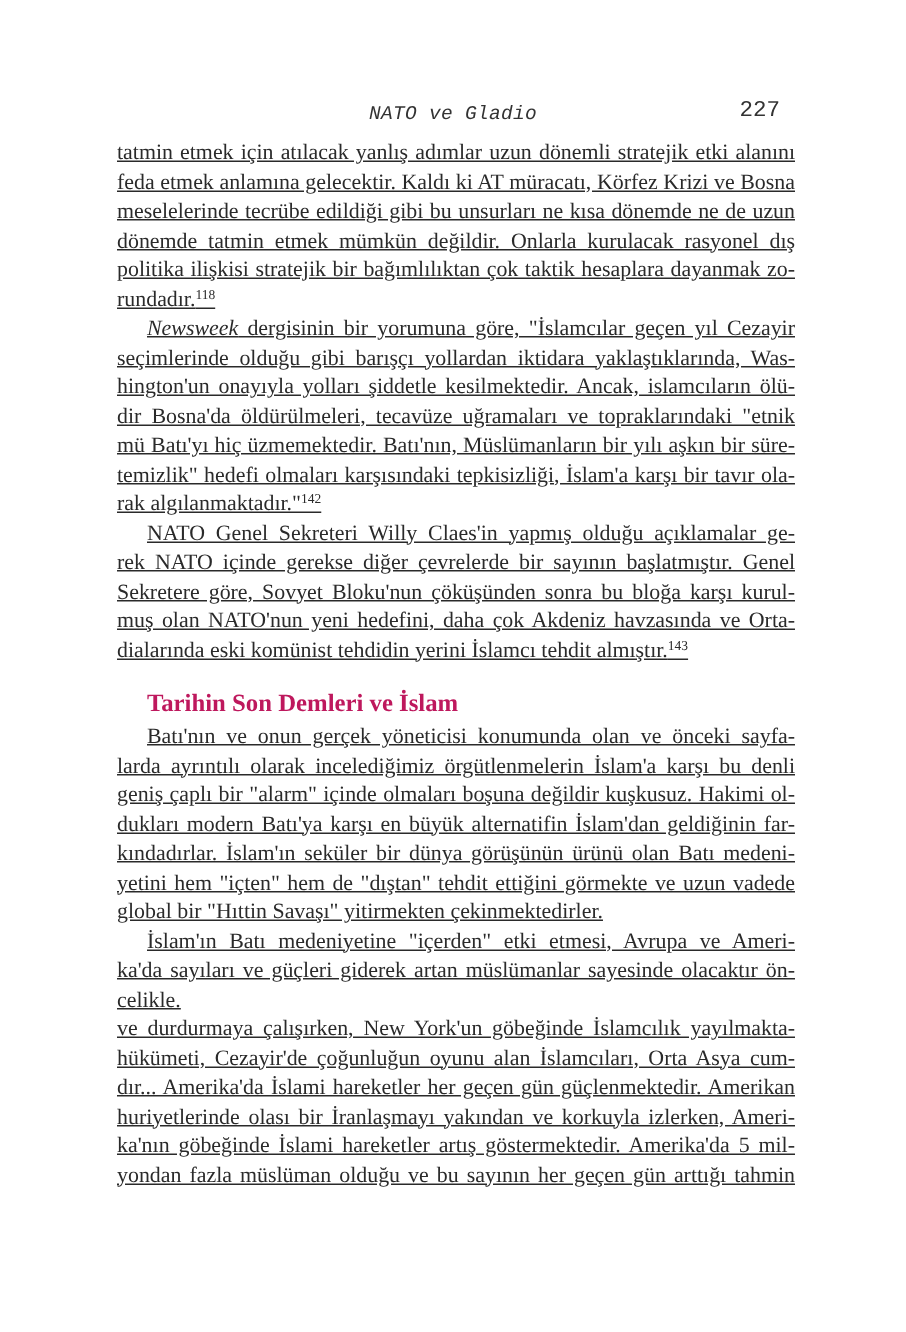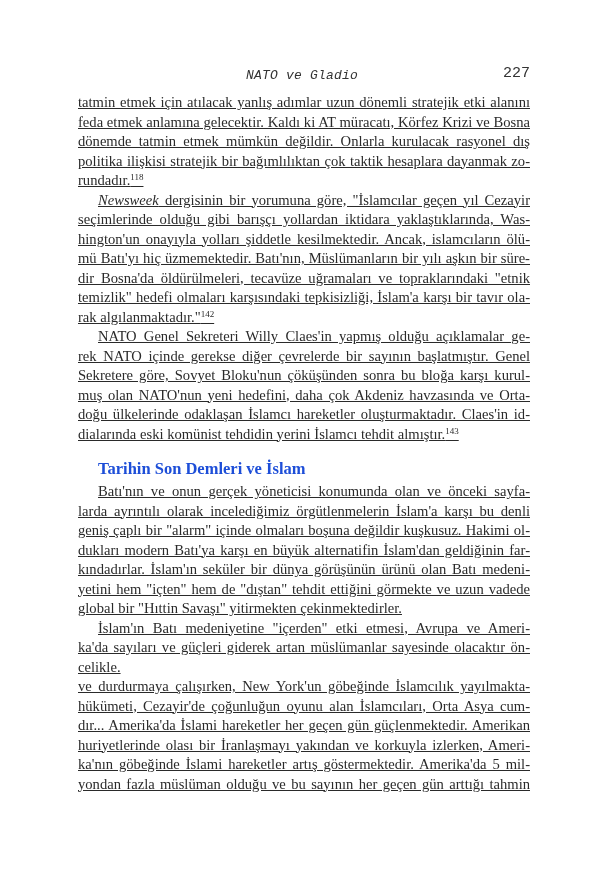--- a/index.html
+++ b/index.html
@@ -7,75 +7,75 @@
     .page { position: absolute; left: 0; top: 0; width: 604px; height: 888px; background: #fff; }
     .running-head {
       position: absolute; left: 0; width: 592px; top: 65px; height: 20px;
       font-family: Liberation Mono, monospace; color: #333;
     }
     .running-title {
       position: absolute; left: 0; width: 604px; text-align: center;
       font-style: italic; font-size: 13px; top: 3px; letter-spacing: 0.2px;
     }
     .page-number {
-      position: absolute; right: 62px; top: 0px; font-size: 15px;
+      position: absolute; right: 72px; top: 0px; font-size: 15px;
     }
     .body {
       position: absolute; left: 78px; top: 93px; width: 452px;
       font-family: "Liberation Serif", serif; font-size: 14.6px; color: #2a2a2a;
     }
     .line {
       display: block; height: 19.5px; line-height: 19.5px; white-space: nowrap;
       text-align: justify; text-align-last: justify;
     }
     .line.last { text-align-last: left; }
     .line.indent { padding-left: 20px; }
     .para { display: block; text-decoration: underline; }
     .sup { font-size: 9px; vertical-align: 5px; line-height: 0; }
     .em { font-style: italic; }
     .heading {
-      display: block; font-weight: bold; font-size: 16.5px; color: #1d4ed8;
+      display: block; font-weight: bold; font-size: 16.5px; color: #be185d;
       padding-left: 20px; height: 26px; line-height: 26px; margin-top: 12px;
     }
   </style>
 </head>
 <body>
 
 <div class="page">
   <div class="running-head">
     <span class="running-title">NATO ve Gladio</span>
     <span class="page-number">227</span>
   </div>
 
   <div class="body">
 
     <div class="para">
       <span class="line">tatmin etmek için atılacak yanlış adımlar uzun dönemli stratejik etki alanını</span>
       <span class="line">feda etmek anlamına gelecektir. Kaldı ki AT müracatı, Körfez Krizi ve Bosna</span>
+      <span class="line">meselelerinde tecrübe edildiği gibi bu unsurları ne kısa dönemde ne de uzun</span>
       <span class="line">dönemde tatmin etmek mümkün değildir. Onlarla kurulacak rasyonel dış</span>
       <span class="line">politika ilişkisi stratejik bir bağımlılıktan çok taktik hesaplara dayanmak zo-</span>
       <span class="line last"><span>rundadır.</span><span class="sup">118</span></span>
     </div>
 
     <div class="para">
       <span class="line indent"><span class="em">Newsweek</span><span> dergisinin bir yorumuna göre, "İslamcılar geçen yıl Cezayir</span></span>
       <span class="line">seçimlerinde olduğu gibi barışçı yollardan iktidara yaklaştıklarında, Was-</span>
       <span class="line">hington'un onayıyla yolları şiddetle kesilmektedir. Ancak, islamcıların ölü-</span>
+      <span class="line">dir Bosna'da öldürülmeleri, tecavüze uğramaları ve topraklarındaki "etnik</span>
       <span class="line">mü Batı'yı hiç üzmemektedir. Batı'nın, Müslümanların bir yılı aşkın bir süre-</span>
-      <span class="line">dir Bosna'da öldürülmeleri, tecavüze uğramaları ve topraklarındaki "etnik</span>
       <span class="line">temizlik" hedefi olmaları karşısındaki tepkisizliği, İslam'a karşı bir tavır ola-</span>
       <span class="line last"><span>rak algılanmaktadır."</span><span class="sup">142</span></span>
     </div>
 
     <div class="para">
       <span class="line indent">NATO Genel Sekreteri Willy Claes'in yapmış olduğu açıklamalar ge-</span>
       <span class="line">rek NATO içinde gerekse diğer çevrelerde bir sayının başlatmıştır. Genel</span>
       <span class="line">Sekretere göre, Sovyet Bloku'nun çöküşünden sonra bu bloğa karşı kurul-</span>
       <span class="line">muş olan NATO'nun yeni hedefini, daha çok Akdeniz havzasında ve Orta-</span>
-      <span class="line">doğu ülkelerinde odaklaşan İslamcı hareketler oluşturmaktadır. Claes'in id-</span>
       <span class="line last"><span>dialarında eski komünist tehdidin yerini İslamcı tehdit almıştır.</span><span class="sup">143</span></span>
     </div>
 
     <h2 class="heading" style="margin-bottom:0;margin-left:0;margin-right:0;">Tarihin Son Demleri ve İslam</h2>
 
     <div class="para">
       <span class="line indent">Batı'nın ve onun gerçek yöneticisi konumunda olan ve önceki sayfa-</span>
       <span class="line">larda ayrıntılı olarak incelediğimiz örgütlenmelerin İslam'a karşı bu denli</span>
       <span class="line">geniş çaplı bir "alarm" içinde olmaları boşuna değildir kuşkusuz. Hakimi ol-</span>
       <span class="line">dukları modern Batı'ya karşı en büyük alternatifin İslam'dan geldiğinin far-</span>

